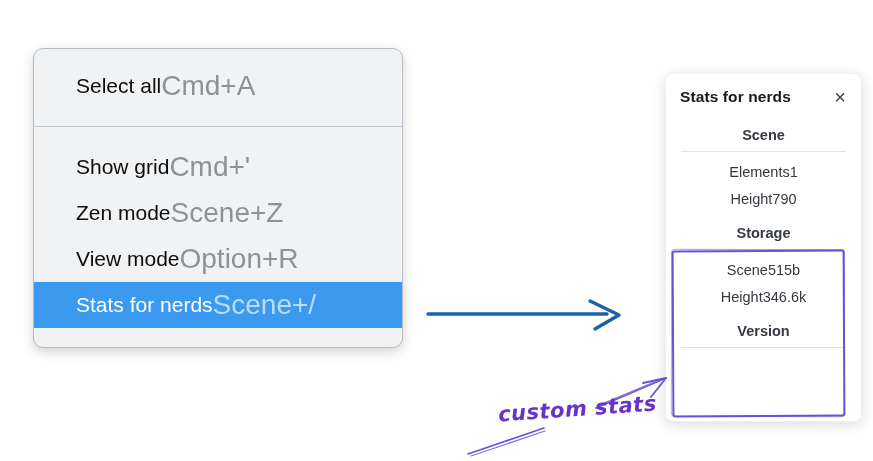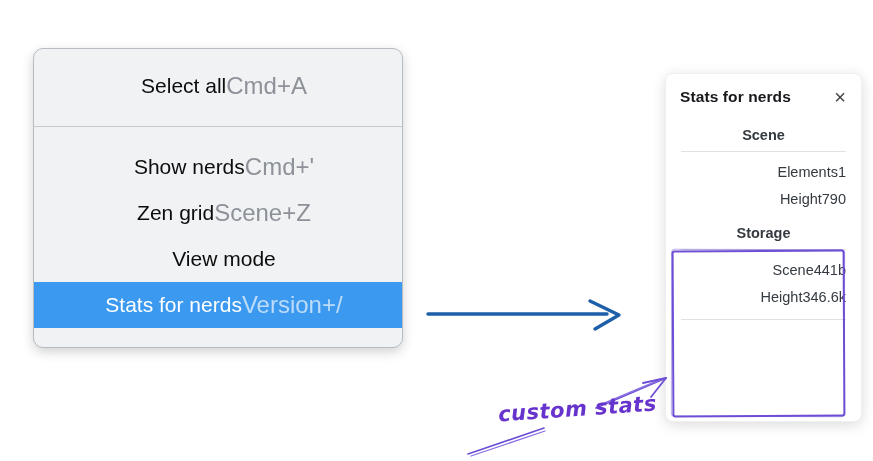--- a/index.html
+++ b/index.html
@@ -11,44 +11,44 @@
 
   
   .menu{
     position:absolute;left:33px;top:48px;width:370px;height:300px;
     box-sizing:border-box;background:#f1f2f4;
     border:1px solid #b6bcc4;border-radius:10px;
     box-shadow:0 4px 12px rgba(0,0,0,.18);
     padding:14px 0 12px;
   }
   .menu-item{
-    height:46px;display:flex;align-items:center;justify-content:center;
+    height:46px;display:flex;align-items:center;justify-content:flex-start;
     padding:0 30px 0 42px;font-size:21px;color:#0d0d0d;cursor:default;
   }
-  .mi-shortcut{font-size:24px;color:#8d9299;}
+  .mi-shortcut{font-size:28px;color:#8d9299;}
   .menu-item.highlighted{background:#3b99f0;color:#ffffff;}
   .menu-item.highlighted .mi-shortcut{color:#bcdcf9;}
   .menu-divider{height:1px;background:#c6cbd2;margin:17px 0;}
 
   
   .panel{
     position:absolute;left:665px;top:73px;width:197px;height:349px;
     box-sizing:border-box;background:#ffffff;border-radius:8px;
     border:1px solid #f0f0f0;
     box-shadow:0 3px 14px rgba(0,0,0,.14);
     padding:13px 14px 10px;
     font-size:14.5px;color:#343a40;
   }
   .panel-header{display:flex;justify-content:space-between;align-items:center;}
   .panel-title{font-weight:bold;font-size:15.5px;color:#17171c;letter-spacing:.1px;}
   .panel-close{font-size:20px;line-height:1;color:#3f3f44;cursor:pointer;padding:0 1px;}
   .section-heading{text-align:center;font-weight:bold;font-size:14.5px;margin-top:20px;}
   .section-heading.tight{margin-top:12px;}
   .section-divider{height:1px;background:#dfe1e4;margin:8px 1px 7px;}
-  .stat-row{display:flex;justify-content:flex-end;padding:4px 1px;line-height:19px;}
+  .stat-row{display:flex;justify-content:center;padding:4px 1px;line-height:19px;}
   .note-row{padding:4px 1px;line-height:19px;}
 
   
   .custom-box{
     position:absolute;left:672px;top:250px;width:169px;height:163px;
     border:2px solid #6d4ed4;border-radius:3px;
     transform:rotate(-0.3deg);pointer-events:none;
   }
   .custom-box::before{
     content:"";position:absolute;inset:-3px -2px -2px -3px;
@@ -68,33 +68,34 @@
 </head>
 <body>
 
 <div class="menu">
   <div class="menu-item">
     <span class="mi-label">Select all</span>
     <span class="mi-shortcut">Cmd+A</span>
   </div>
   <div class="menu-divider"></div>
   <div class="menu-item">
-    <span class="mi-label">Show nerds</span>
+    <span class="mi-label">Show grid</span>
     <span class="mi-shortcut">Cmd+'</span>
   </div>
   <div class="menu-item">
-    <span class="mi-label">Zen grid</span>
+    <span class="mi-label">Zen mode</span>
     <span class="mi-shortcut">Scene+Z</span>
   </div>
   <div class="menu-item">
     <span class="mi-label">View mode</span>
+    <span class="mi-shortcut">Option+R</span>
   </div>
   <div class="menu-item highlighted">
     <span class="mi-label">Stats for nerds</span>
-    <span class="mi-shortcut">Version+/</span>
+    <span class="mi-shortcut">Scene+/</span>
   </div>
 </div>
 
 <svg class="blue-arrow" width="200" height="40" viewBox="0 0 200 40">
   <path d="M3 18 L182 18" fill="none" stroke="#1d5fa9" stroke-width="3.4" stroke-linecap="round"></path>
   <path d="M165 5 L194 19 L170 33" fill="none" stroke="#1d5fa9" stroke-width="3.4" stroke-linecap="round" stroke-linejoin="round"></path>
 </svg>
 
 <div class="panel">
   <div class="panel-header">
@@ -113,29 +114,30 @@
       <span>Height</span>
       <span>790</span>
     </div>
   </div>
 
   <div class="section">
     <div class="section-heading tight">Storage</div>
     <div class="section-divider"></div>
     <div class="stat-row">
       <span>Scene</span>
-      <span>441b</span>
+      <span>515b</span>
     </div>
     <div class="stat-row">
       <span>Height</span>
       <span>346.6k</span>
     </div>
   </div>
 
   <div class="section">
+    <div class="section-heading tight">Version</div>
     <div class="section-divider"></div>
   </div>
 </div>
 
 <div class="custom-box"></div>
 
 <svg class="purple-arrow" width="92" height="42" viewBox="0 0 92 42">
   <path d="M8 36 L78 6" fill="none" stroke="#6d4ed4" stroke-width="1.8" stroke-linecap="round"></path>
   <path d="M12 33 L74 7" fill="none" stroke="#8a6fe0" stroke-width="1.4" stroke-linecap="round"></path>
   <path d="M78 6 L55 11 M78 6 L63 25" fill="none" stroke="#6d4ed4" stroke-width="1.8" stroke-linecap="round"></path>

